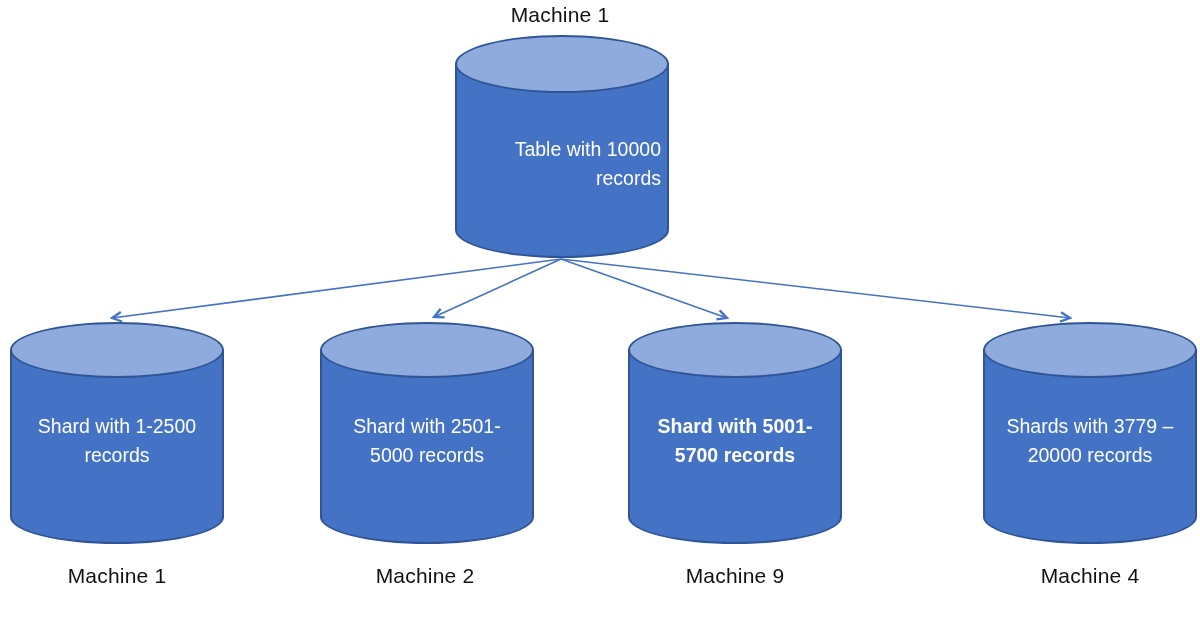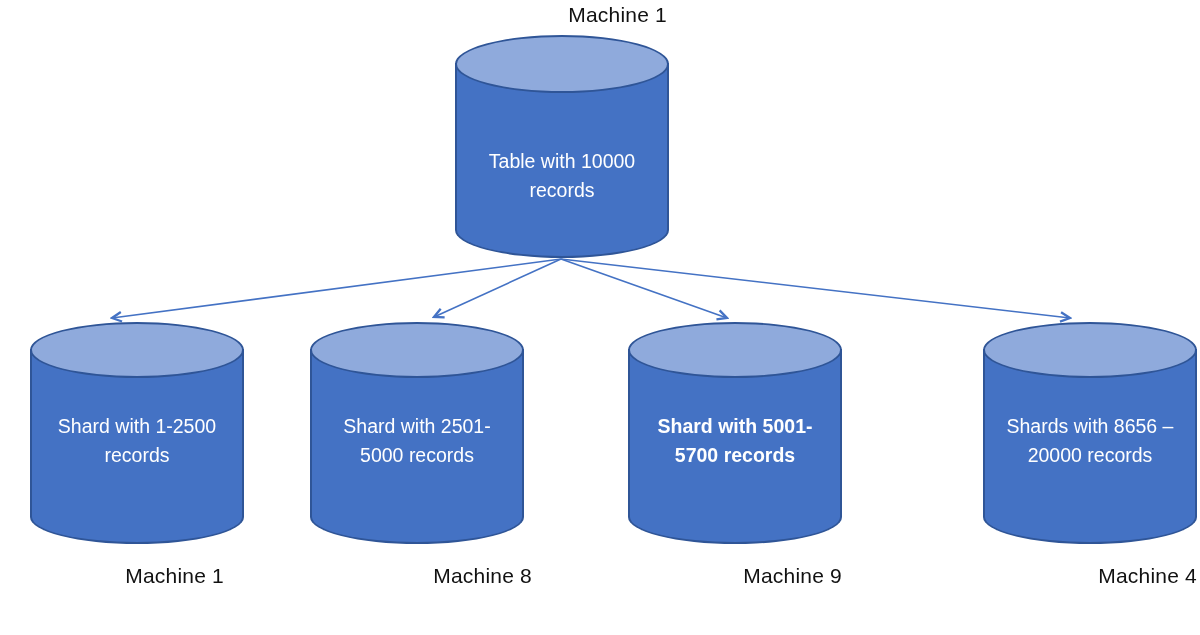--- a/index.html
+++ b/index.html
@@ -14,21 +14,21 @@
   html, body { width: 1200px; height: 635px; }
   body {
     position: relative;
     background: #ffffff;
     font-family: "Liberation Sans", sans-serif;
     overflow: hidden;
   }
   .machine-label {
     position: absolute;
     width: 214px;
-    text-align: right;
+    text-align: center;
     font-size: 21px;
     color: var(--label-text);
     letter-spacing: 0.2px;
   }
   .cylinder { position: absolute; width: 214px; }
   .cyl-body {
     position: absolute;
     left: 0; right: 0;
     top: 27px; bottom: 0;
     background: var(--cylinder-body);
@@ -49,25 +49,25 @@
     position: absolute;
     left: 8px; right: 8px;
     text-align: center;
     color: var(--cylinder-text);
     font-size: 19.5px;
     line-height: 1.5;
   }
   #source-cylinder { left: 455px; top: 35px; height: 223px; }
   #source-cylinder .cyl-top { height: 58px; }
   #source-cylinder .cyl-body { top: 28px; border-radius: 0 0 50% 50% / 0 0 28px 28px; }
-  #source-cylinder .cyl-label { top: 112px; }
+  #source-cylinder .cyl-label { top: 100px; text-align: right; }
   .shard-cylinder { top: 322px; height: 222px; }
   .shard-cylinder .cyl-label { top: 90px; }
-  #shard-1 { left: 10px; margin-left: 20px; }
-  #shard-2 { left: 310px; }
+  #shard-1 { left: 10px; }
+  #shard-2 { left: 320px; }
   #shard-3 { left: 628px; font-weight: bold; }
   #shard-4 { left: 983px; }
   #source-machine-label { left: 453px; top: 3px; }
   #machine-label-1 { left: 10px;  top: 564px; }
   #machine-label-2 { left: 318px; top: 564px; }
   #machine-label-3 { left: 628px; top: 564px; }
   #machine-label-4 { left: 983px; top: 564px; }
   #arrow-layer {
     position: absolute;
     left: 0; top: 0;
@@ -125,21 +125,21 @@
   <div class="cyl-label">
     <span>Shard with 5001-</span><br>
     <span>5700 records</span>
   </div>
 </div>
 
 <div class="cylinder shard-cylinder" id="shard-4">
   <div class="cyl-body"></div>
   <div class="cyl-top"></div>
   <div class="cyl-label">
-    <span>Shards with 8656 –</span><br>
+    <span>Shards with 3779 –</span><br>
     <span>20000 records</span>
   </div>
 </div>
 
 <div class="machine-label" id="machine-label-1">Machine 1</div>
-<div class="machine-label" id="machine-label-2">Machine 8</div>
+<div class="machine-label" id="machine-label-2">Machine 2</div>
 <div class="machine-label" id="machine-label-3">Machine 9</div>
 <div class="machine-label" id="machine-label-4">Machine 4</div>
 
 </body></html>

